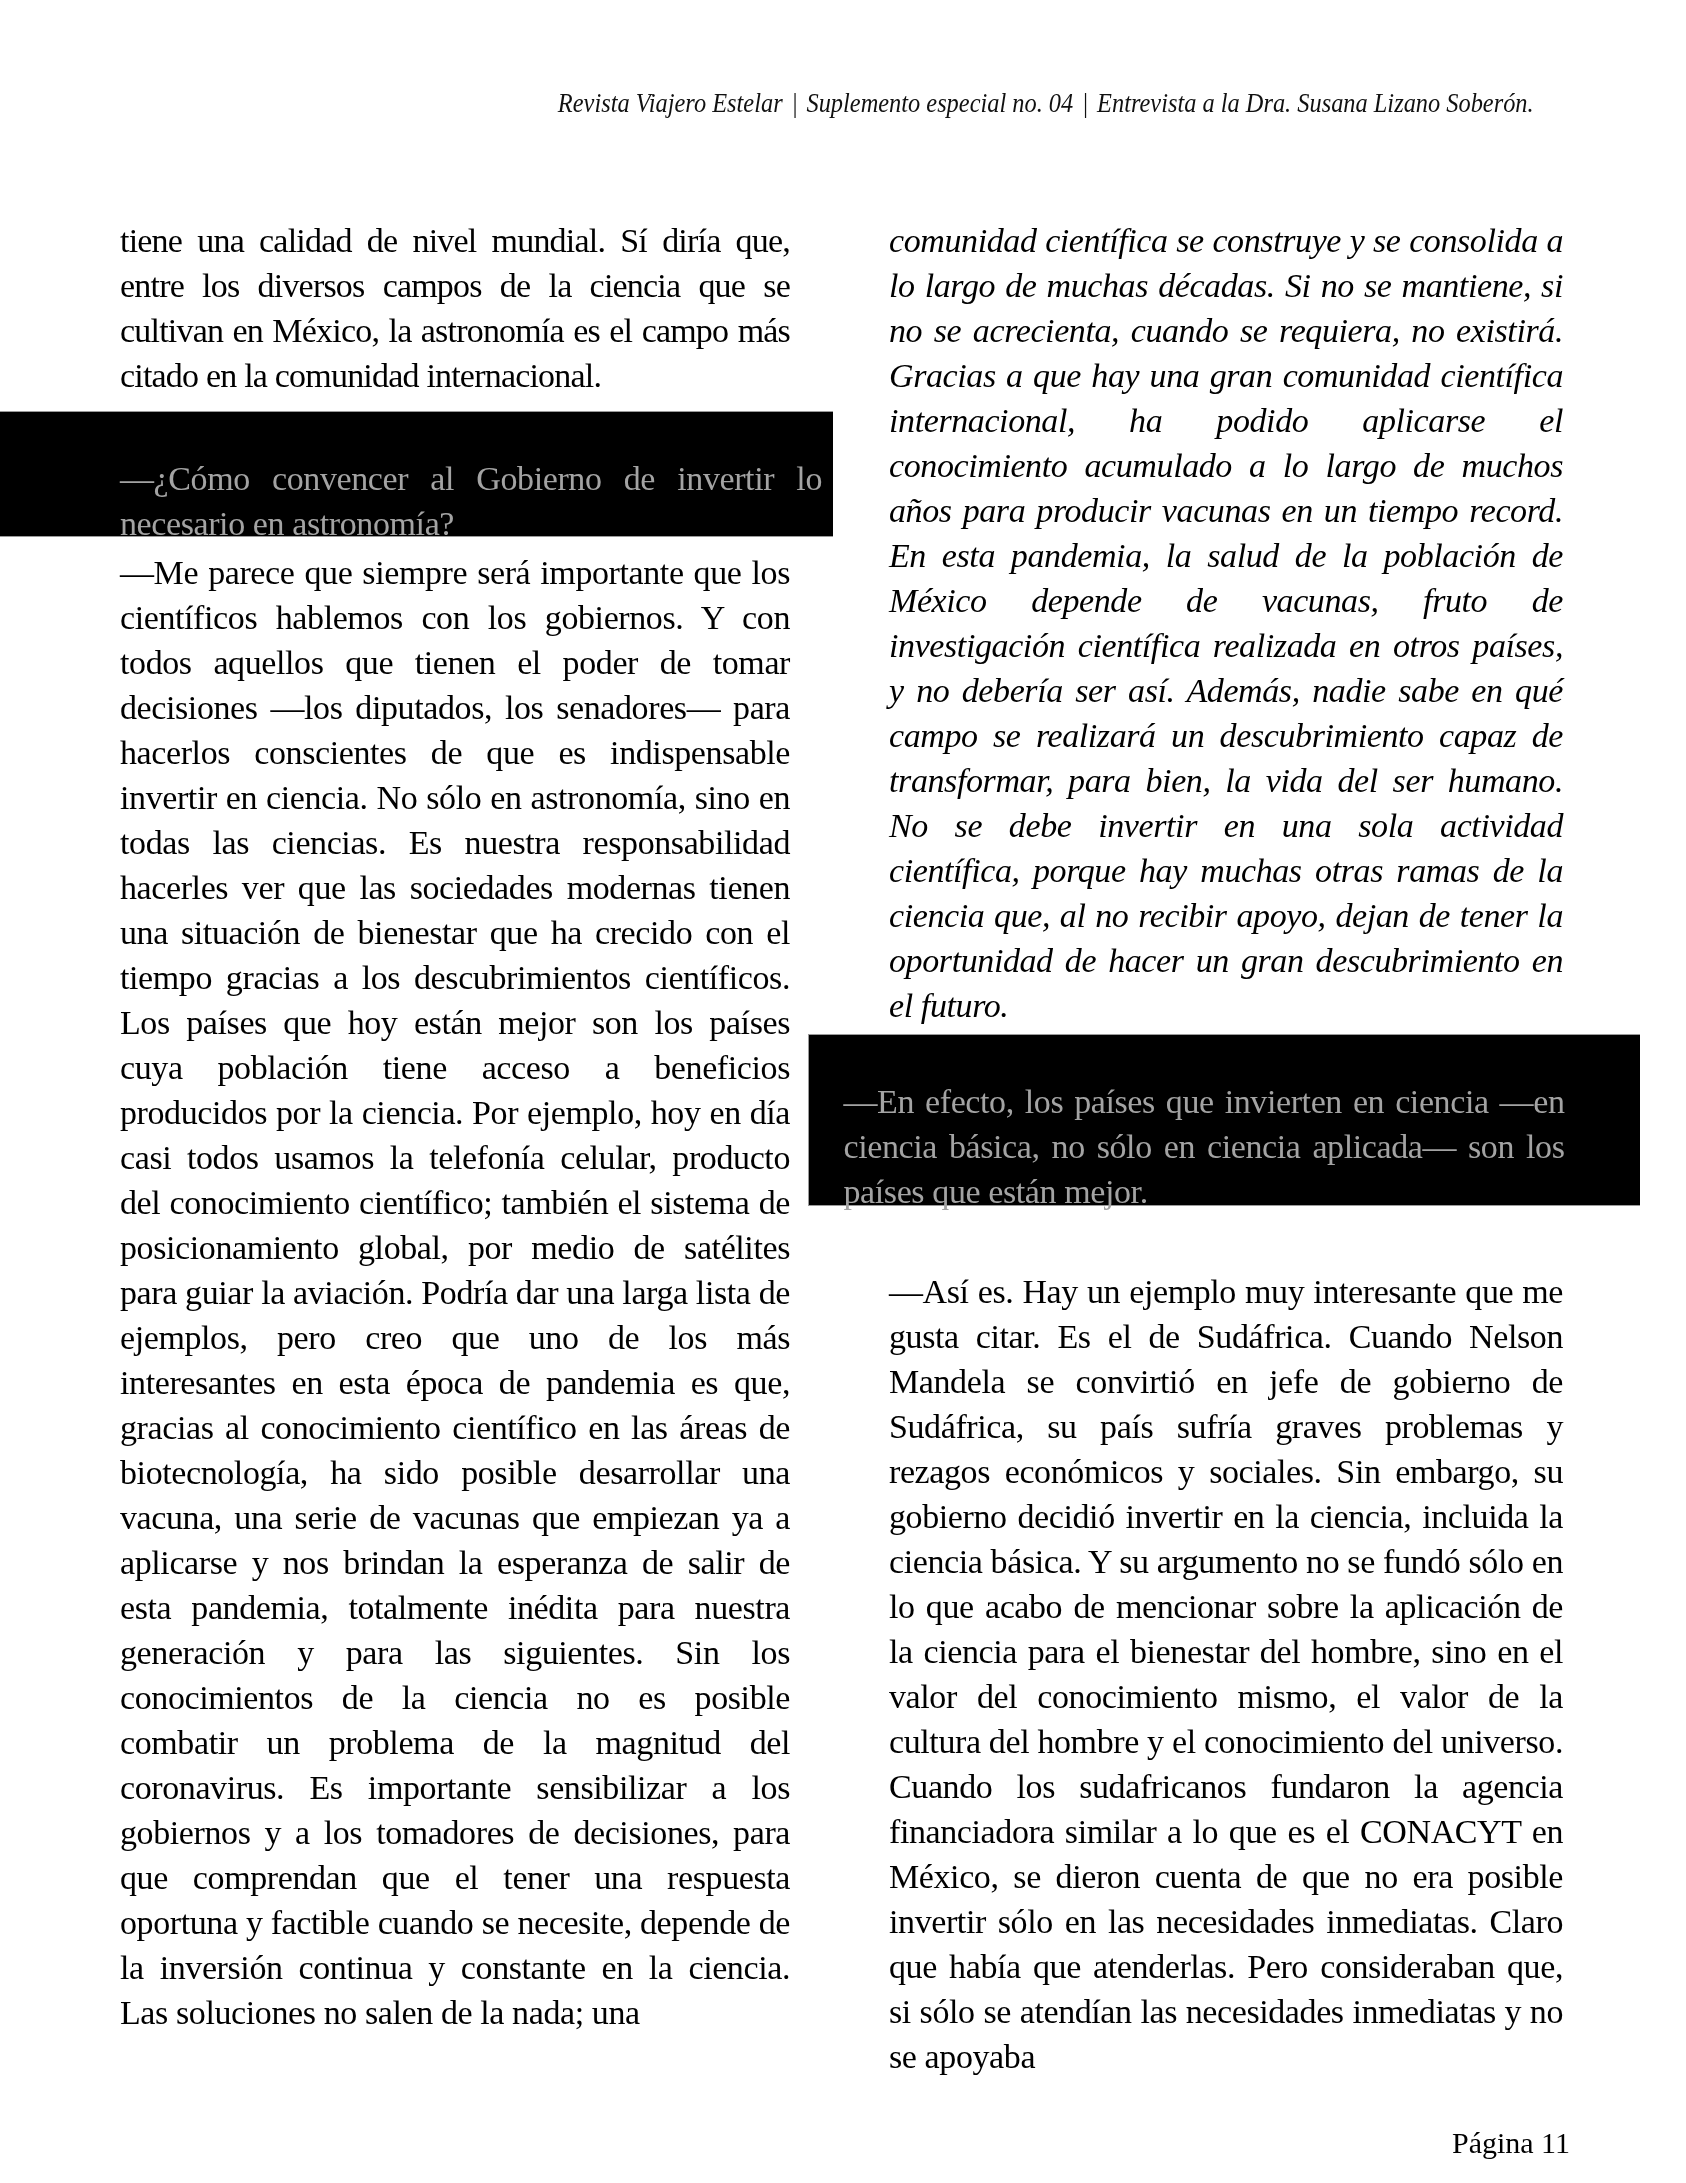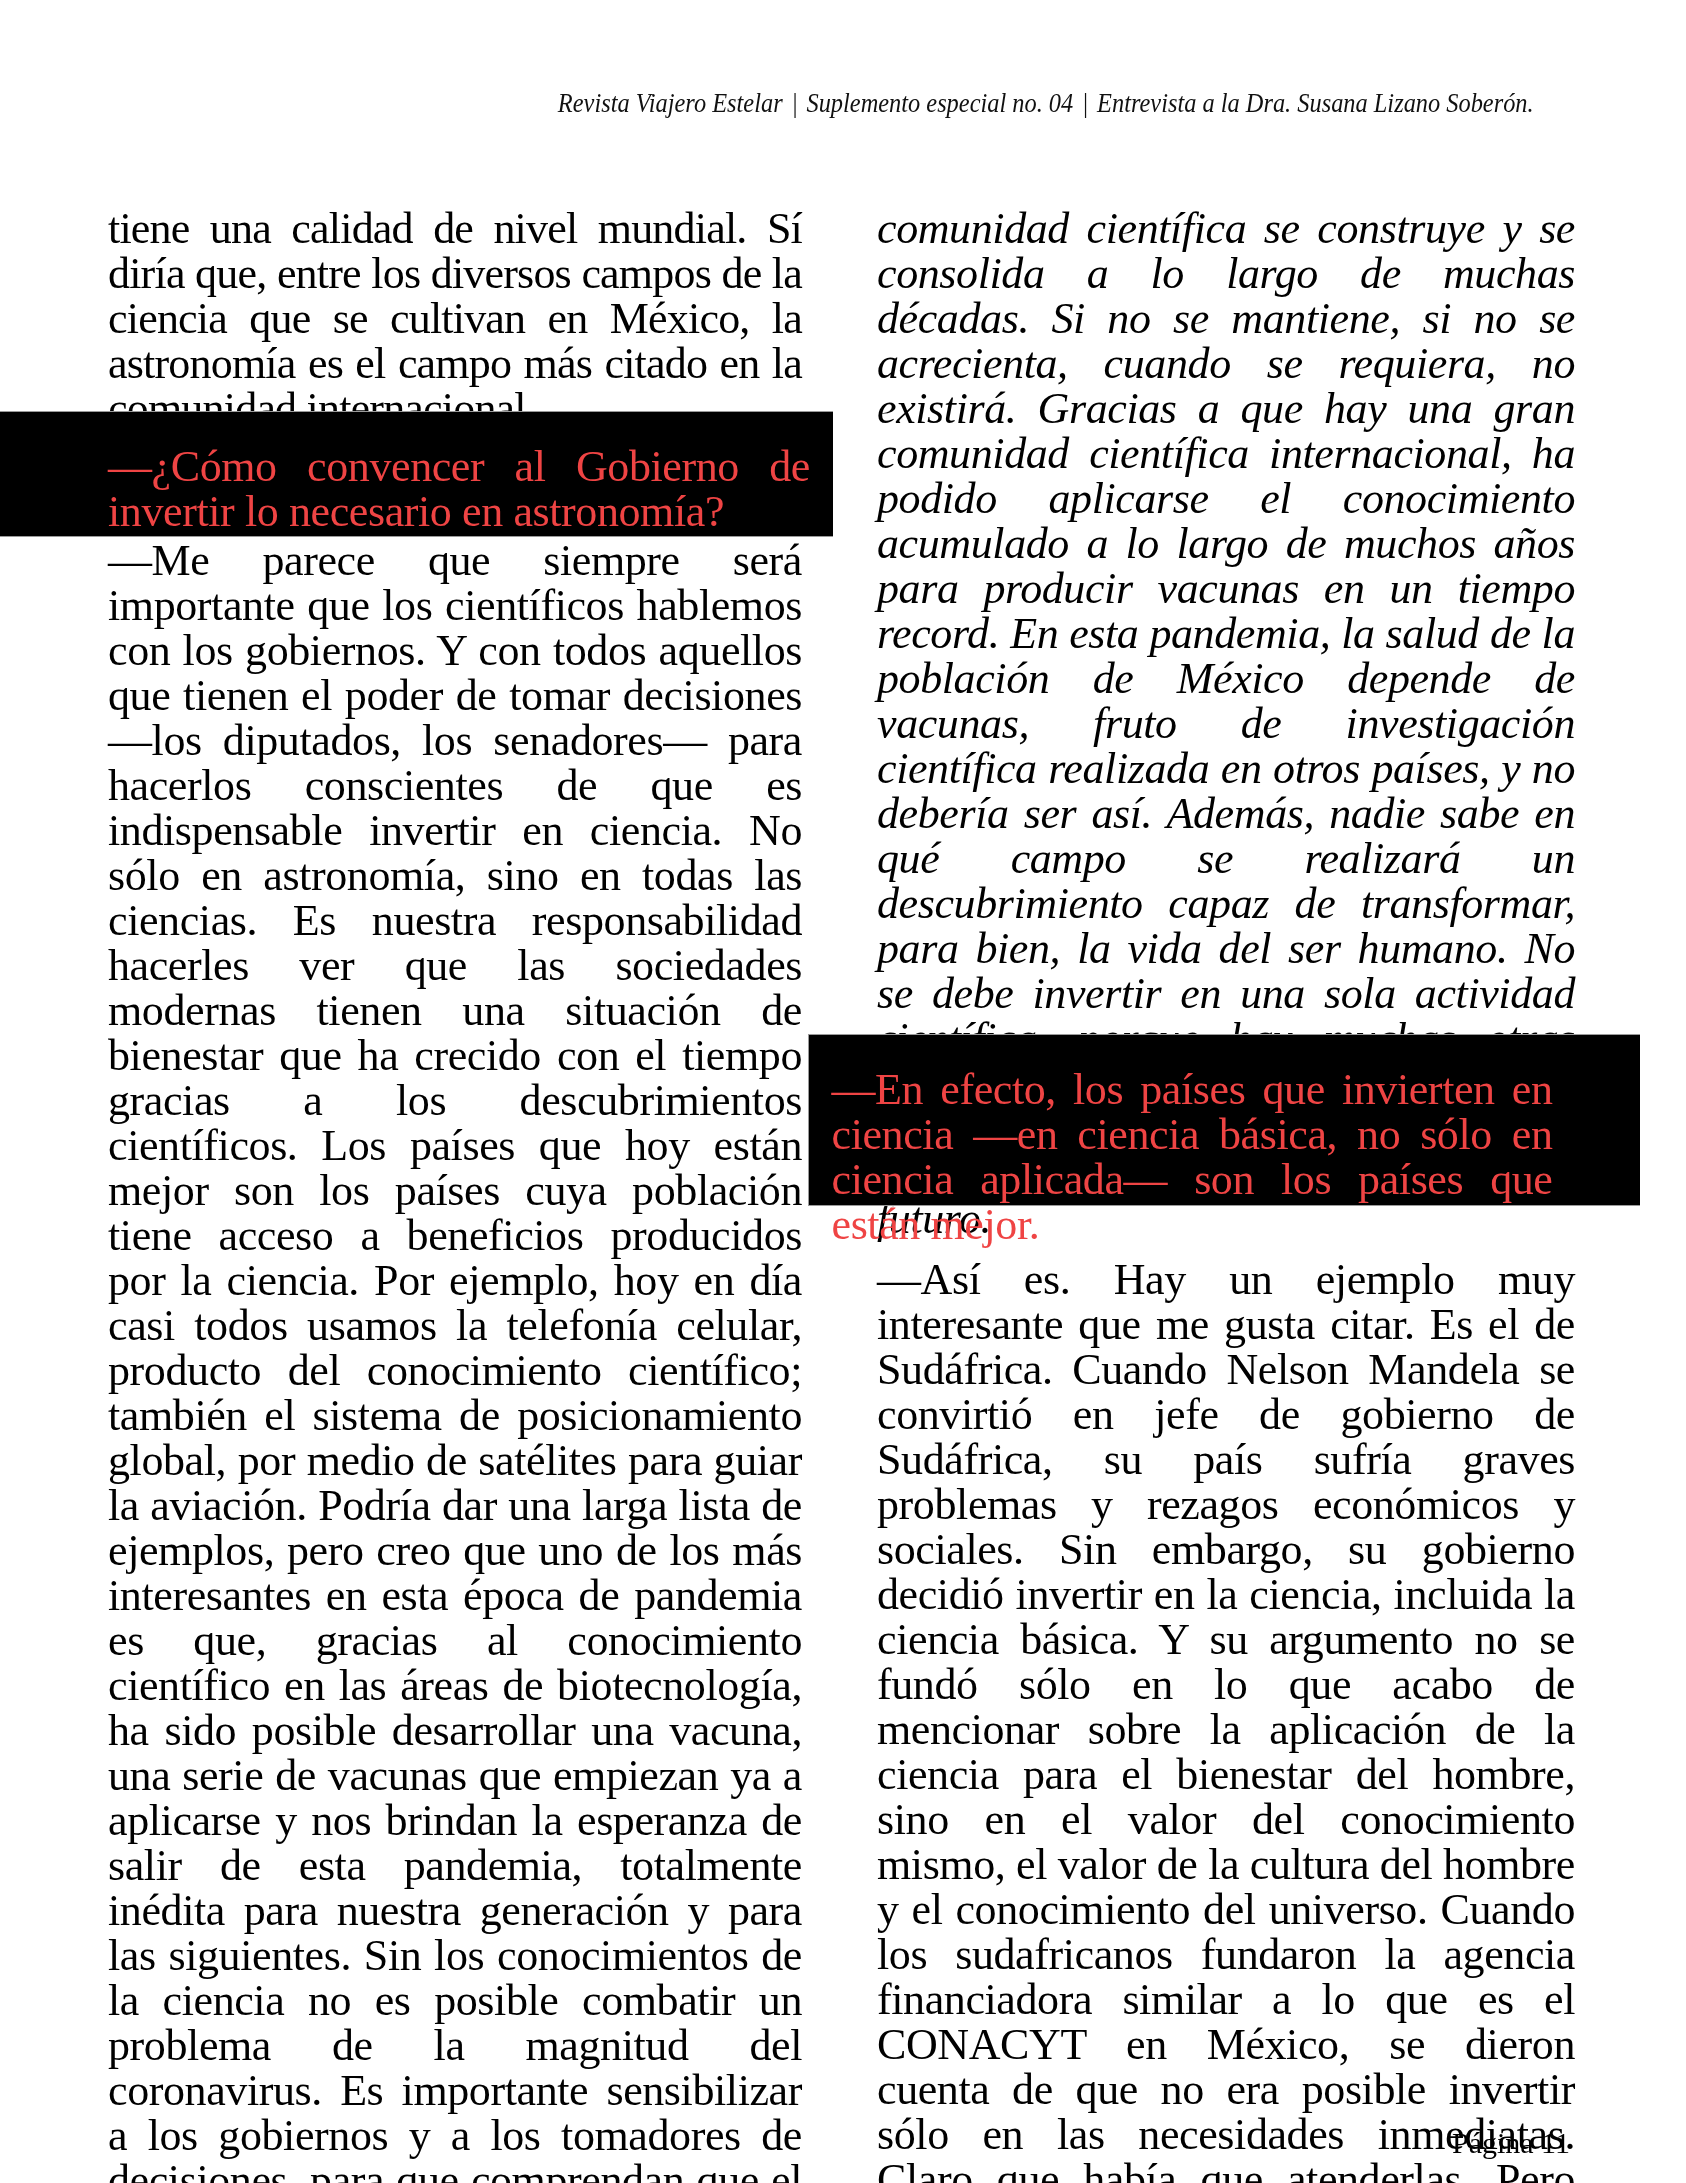--- a/index.html
+++ b/index.html
@@ -13,31 +13,31 @@
     font-style: italic; font-size: 26.5px; line-height: 44px; color: #111111;
     white-space: nowrap; transform: scaleX(0.92); transform-origin: right center;
   }
   .running-header .sep { padding: 0 9.3px; }
   .column {
     position: absolute; top: 202px; width: 702px;
   }
   .col-left { left: 104px; }
   .col-right { left: 873px; }
   .para {
-    font-size: 44px; line-height: 45px; text-align: justify;
-    margin: 4px; letter-spacing: -0.4px; word-spacing: 0px;
+    font-size: 34px; line-height: 45px; text-align: justify;
+    margin: 16px; letter-spacing: -0.4px; word-spacing: 0px;
     transform-origin: left top;
   }
   .para.tight { letter-spacing: -0.8px; }
   .question-box {
     background: #000000; color: #ffffff;
     border-top: 1.3px solid #9a9a9a; border-bottom: 1.3px solid #9a9a9a;
     box-sizing: border-box;
   }
-  .question-box .para { color: #ef4444; }
+  .question-box .para { color: #a3a3a3; }
   .qbox-left {
     position: absolute; left: 0; top: 411px; width: 833px; height: 126px;
     padding: 28.4px 0 0 104px;
   }
   .qbox-left .para { width: 702px; }
   .qbox-right {
     position: absolute; left: 808px; top: 1034px; width: 832px; height: 172px;
     padding: 28.4px 0 0 18.5px; border-left: 1.3px solid #9a9a9a;
   }
   .qbox-right .para { width: 721px; }

